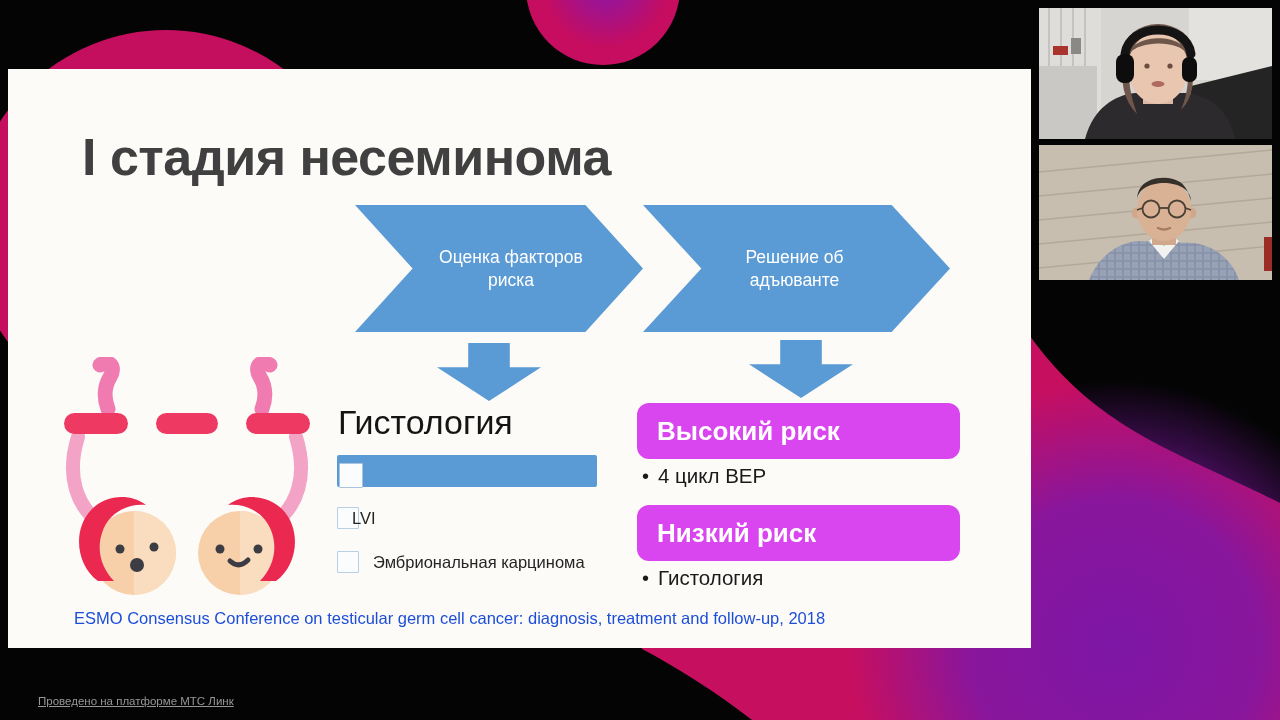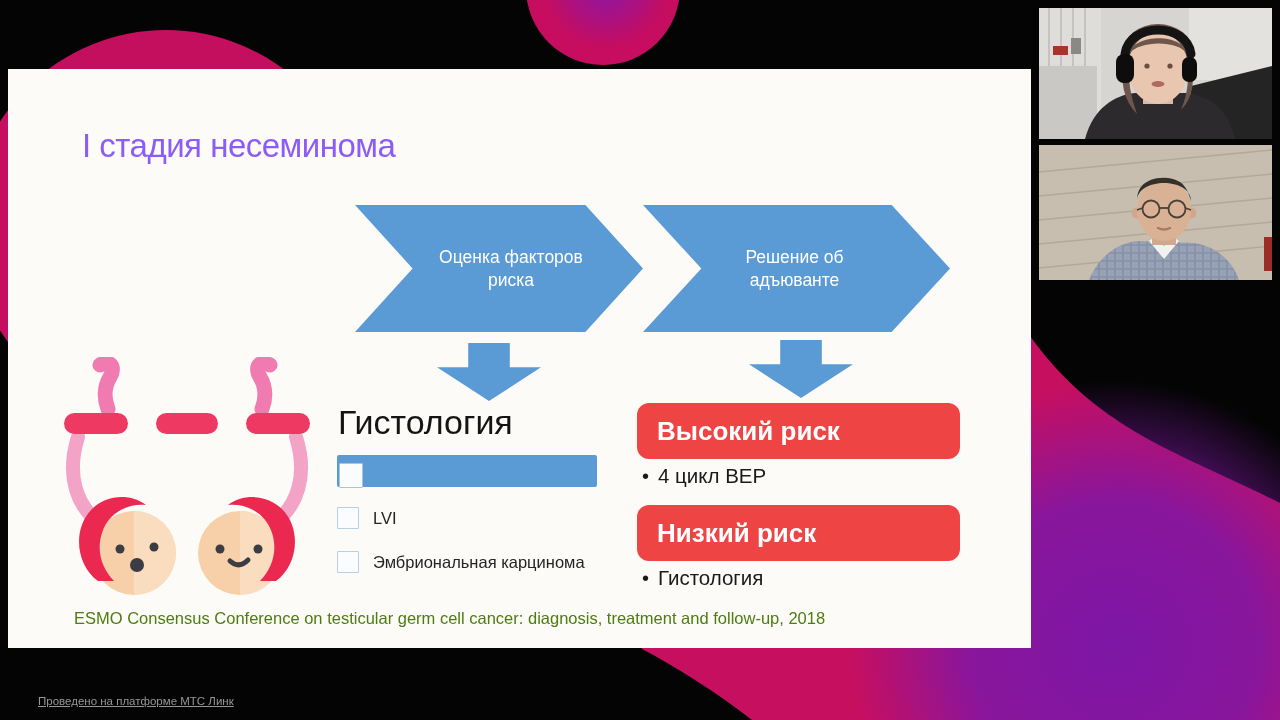--- a/index.html
+++ b/index.html
@@ -10,21 +10,21 @@
   }
   .bg-decor{position:absolute;left:0;top:0;width:1280px;height:720px;}
 
   
   .slide{
     position:absolute;left:8px;top:69px;width:1023px;height:579px;
     background:#fcfbf8;z-index:2;
   }
   .slide-title{
     position:absolute;left:74px;top:58px;
-    font-size:33px;color:#8b5cf6;letter-spacing:-0.5px;font-weight:400;
+    font-size:52px;color:#404040;letter-spacing:-0.5px;font-weight:700;
   }
   .chevron{
     position:absolute;top:136px;height:127px;background:#5b9bd5;
     display:flex;align-items:center;justify-content:center;
     color:#fff;font-size:17.5px;line-height:23px;text-align:center;
   }
   .chev1{left:57px;width:293px;clip-path:polygon(0 0,80% 0,100% 50%,80% 100%,0 100%,20% 50%);padding:0 42px 0 70px;box-sizing:border-box;}
   .chev2{left:347px;width:288px;clip-path:polygon(0 0,80% 0,100% 50%,80% 100%,0 100%,20% 50%);padding:0 48px 0 72px;box-sizing:border-box;}
   .chev3{left:635px;width:307px;clip-path:polygon(0 0,81% 0,100% 50%,81% 100%,0 100%,19% 50%);padding:0 66px 0 62px;box-sizing:border-box;}
   .down-arrow{
@@ -45,40 +45,40 @@
     background:#5b9bd5;border-radius:2px;
   }
   .checkbox{
     position:absolute;background:#fbfcfd;border:1.5px solid #b9cfe3;
     box-sizing:border-box;border-radius:1px;
   }
   .cb-bar{left:331px;top:394px;width:24px;height:25px;border-color:#a9c4dc;}
   .cb-lvi{left:329px;top:438px;width:22px;height:22px;}
   .cb-emb{left:329px;top:482px;width:22px;height:22px;}
   .hist-label{position:absolute;font-size:16.5px;color:#242424;}
-  .lbl-lvi{left:365px;top:440px;text-align:right;}
+  .lbl-lvi{left:344px;top:440px;text-align:right;}
   .lbl-emb{left:365px;top:484px;}
 
   .risk-box{
-    position:absolute;left:629px;width:323px;height:56px;background:#ef4444;
+    position:absolute;left:629px;width:323px;height:56px;background:#d946ef;
     border-radius:12px;color:#ffffff;font-size:26px;font-weight:bold;
     display:flex;align-items:center;padding-left:20px;box-sizing:border-box;
   }
   .risk1{top:334px;}
   .risk2{top:436px;}
   .risk-bullet{
     position:absolute;left:634px;font-size:20.5px;color:#1a1a1a;
     display:flex;align-items:center;gap:9px;
   }
   .rb1{top:395px;}
   .rb2{top:497px;}
   .bullet-glyph{font-size:20px;}
 
   .citation{
-    position:absolute;left:66px;top:540px;font-size:16.5px;color:#4d7c0f;
+    position:absolute;left:66px;top:540px;font-size:16.5px;color:#1d4ed8;
   }
 
   
   .video-tile{position:absolute;z-index:3;overflow:hidden;background:#111;}
   .tile1{left:1039px;top:8px;width:233px;height:131px;}
   .tile2{left:1039px;top:145px;width:233px;height:135px;}
   .video-tile svg{display:block;}
 
   .platform-caption{
     position:absolute;left:38px;top:695px;z-index:3;

